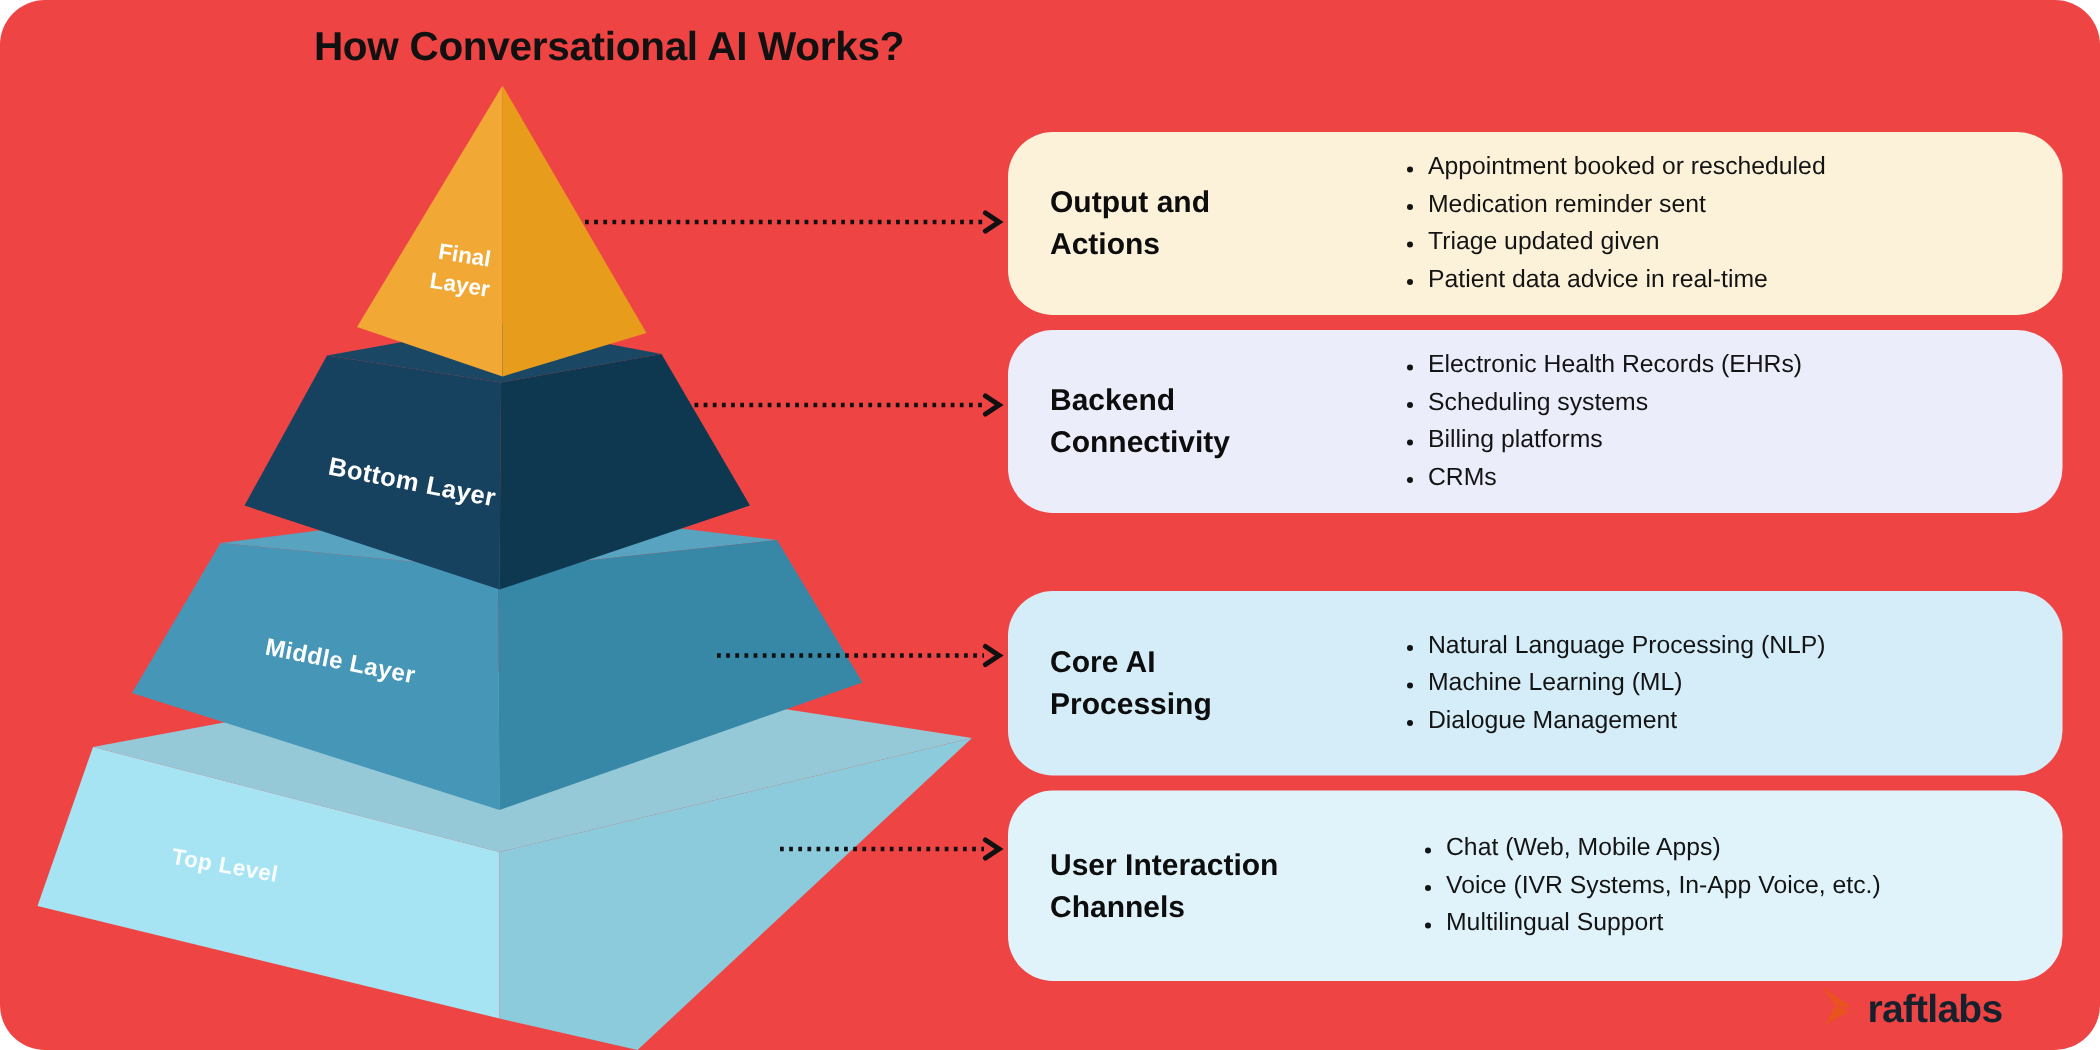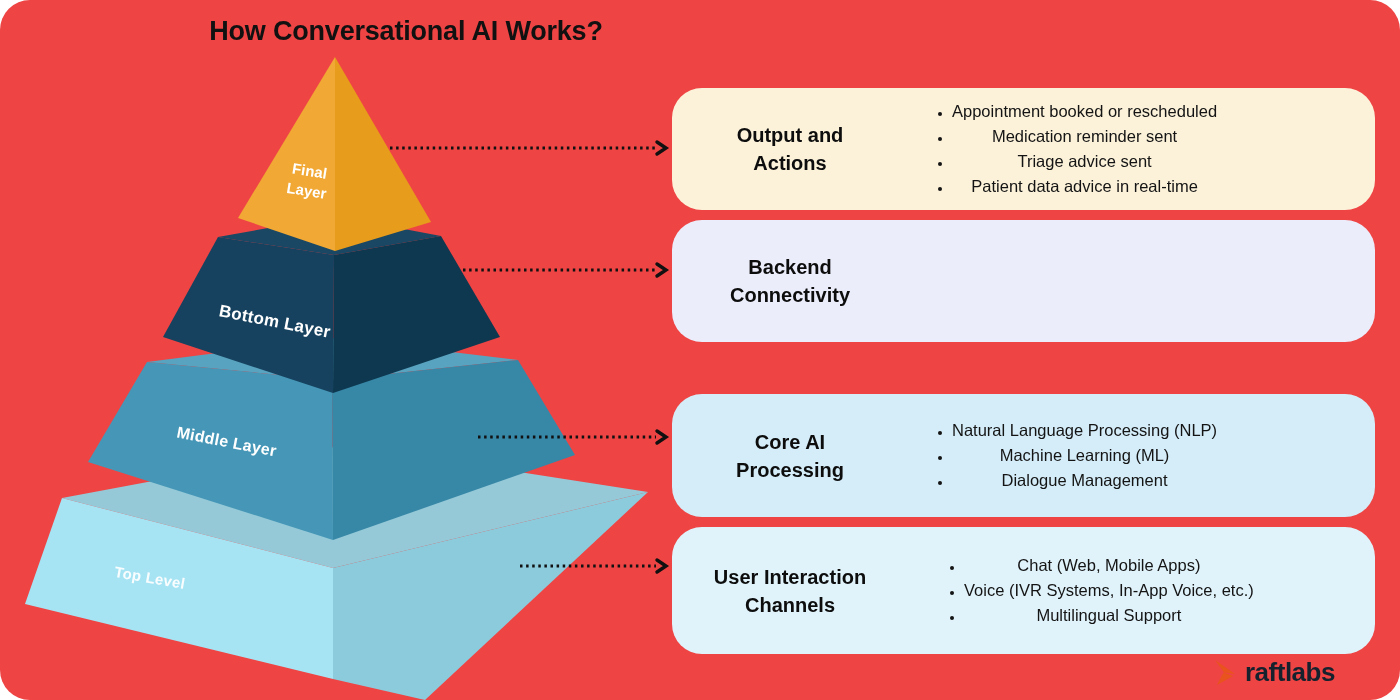--- a/index.html
+++ b/index.html
@@ -23,29 +23,29 @@
   .label-middle{left:176px;top:431px;font-size:16px;white-space:nowrap;transform:rotate(11deg);letter-spacing:0.3px;}
   .label-top{left:114px;top:568px;font-size:15px;white-space:nowrap;transform:rotate(10deg);letter-spacing:0.3px;opacity:0.95;}
   .cards{position:absolute;left:672px;top:88px;width:703px;display:flex;flex-direction:column;gap:10px;}
   .card{
     border-radius:30px;height:122px;display:flex;align-items:center;
     color:#101010;
   }
   .card:nth-child(3){height:123px;margin-top:42px;}
   .card:nth-child(4){height:127px;gap:12px;}
   .card-title{
-    width:180px;margin-left:28px;flex:0 0 auto;text-align:center;
+    width:180px;margin-left:28px;flex:0 0 auto;text-align:left;
     font-size:20px;font-weight:bold;line-height:1.4;color:#0d0d0d;
   }
   .card-list{
     margin:0 0 0 50px;padding-left:22px;list-style:disc;
-    font-size:16.5px;line-height:25px;color:#141414;text-align:center;
+    font-size:16.5px;line-height:25px;color:#141414;
   }
   .card-list li::marker{font-size:0.75em;}
-  .logo{position:absolute;left:1212px;top:657px;display:flex;align-items:center;gap:7px;}
+  .logo{position:absolute;left:1212px;top:657px;display:flex;align-items:flex-start;gap:7px;}
   .logo-text{font-size:26px;font-weight:bold;letter-spacing:-0.5px;}
 </style>
 </head>
 <body>
 
 <div class="canvas">
 
   <h1 class="page-title">How Conversational AI Works?</h1>
 
   <svg class="pyramid-svg" width="700" height="700" viewBox="0 0 700 700">
@@ -87,27 +87,33 @@
   <div class="layer-label label-bottom">Bottom Layer</div>
   <div class="layer-label label-middle">Middle Layer</div>
   <div class="layer-label label-top">Top Level</div>
 
   <div class="cards" id="cards">
     <div class="card" style="background: rgb(252, 242, 218);">
       <div class="card-title">Output and Actions</div>
       <ul class="card-list">
           <li>Appointment booked or rescheduled</li>
           <li>Medication reminder sent</li>
-          <li>Triage advice sent</li>
+          <li>Triage updated given</li>
           <li>Patient data advice in real-time</li>
         </ul>
     </div>
 
     <div class="card" style="background: rgb(235, 237, 251);">
       <div class="card-title">Backend Connectivity</div>
+      <ul class="card-list">
+          <li>Electronic Health Records (EHRs)</li>
+          <li>Scheduling systems</li>
+          <li>Billing platforms</li>
+          <li>CRMs</li>
+        </ul>
     </div>
 
     <div class="card" style="background: rgb(212, 237, 249);">
       <div class="card-title">Core AI Processing</div>
       <ul class="card-list">
           <li>Natural Language Processing (NLP)</li>
           <li>Machine Learning (ML)</li>
           <li>Dialogue Management</li>
         </ul>
     </div>

